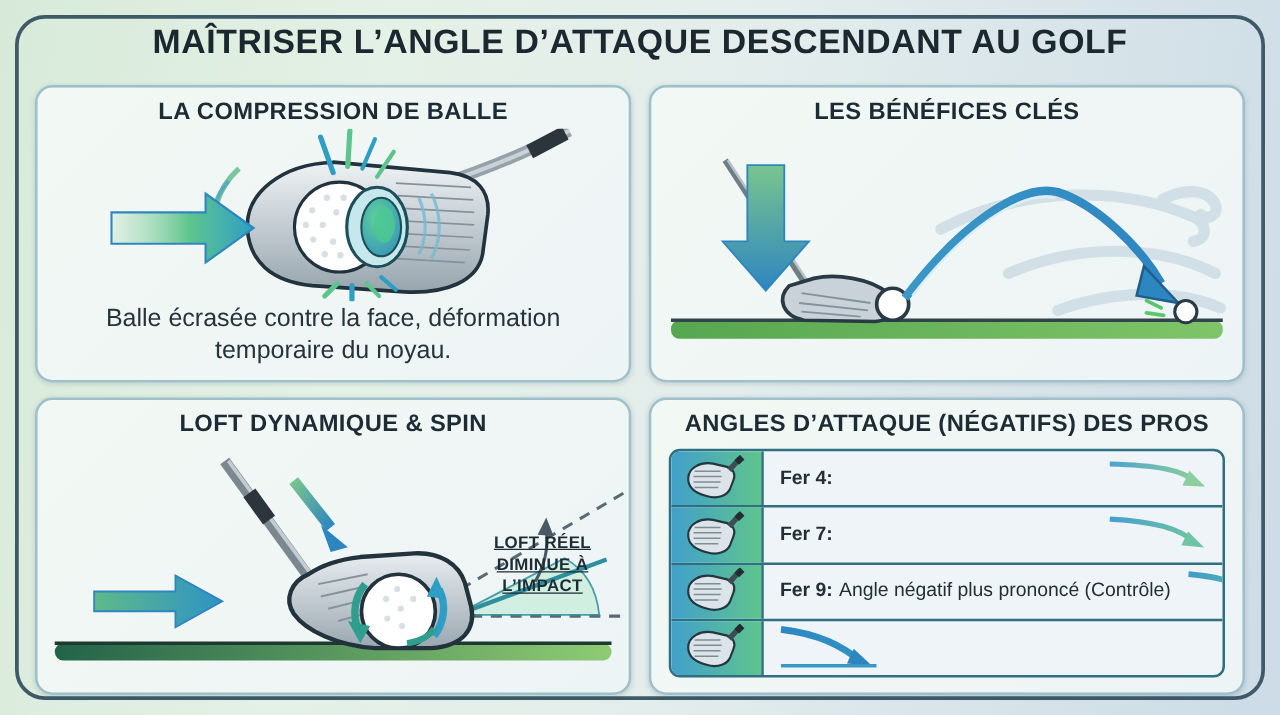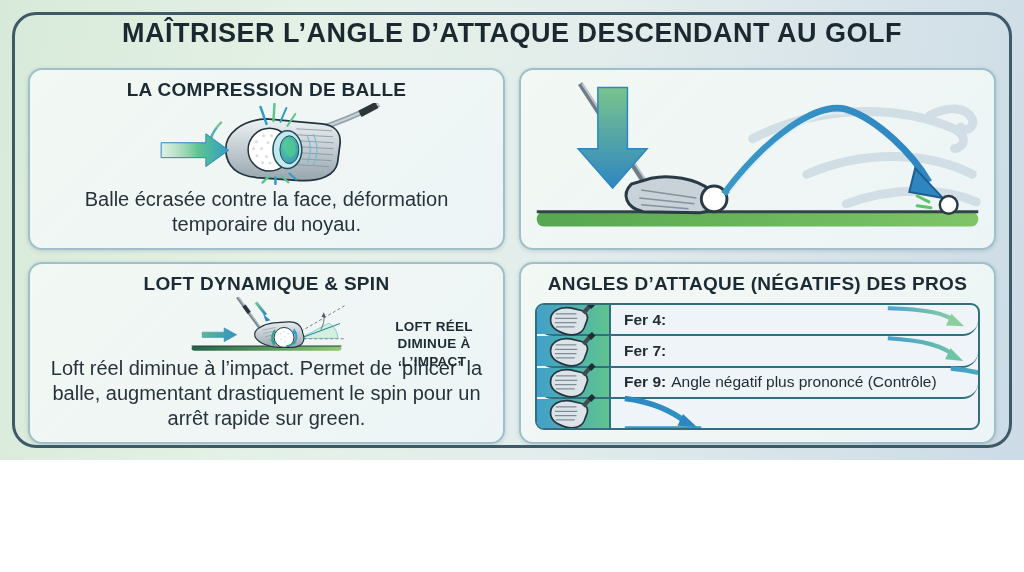--- a/index.html
+++ b/index.html
@@ -1,37 +1,37 @@
 <!DOCTYPE html>
 <html><head>
 <meta charset="utf-8">
 <style>
   html,body{margin:0;padding:0;}
   body{width:1024px;height:572px;overflow:hidden;font-family:"Liberation Sans",sans-serif;}
-  .stage{position:relative;width:1024px;height:460px;
+  .stage{position:relative;width:1024px;height:572px;
     background:linear-gradient(100deg,#d7ead9 0%,#e4f1e6 28%,#e3edec 55%,#ccdbe6 100%);}
   .frame{position:absolute;inset:12px;border:3px solid #3e5a68;border-radius:24px;pointer-events:none;}
   .title{position:absolute;top:18px;left:0;width:100%;text-align:center;
     font-size:27px;font-weight:bold;letter-spacing:.5px;color:#1b2830;margin:0;}
   .grid{position:absolute;top:68px;left:28px;right:28px;bottom:16px;
     display:grid;grid-template-columns:1fr 1fr;grid-template-rows:1fr 1fr;gap:12px 14px;}
   .panel{border:2px solid #9fbfca;border-radius:14px;display:flex;flex-direction:column;
     background:linear-gradient(135deg,#f2f8f3,#edf4f6);box-shadow:0 1px 4px rgba(40,70,90,.18);
     overflow:hidden;position:relative;}
   .phead{flex:none;text-align:center;padding:9px 3px 2px;font-size:19px;font-weight:bold;
     letter-spacing:.3px;color:#1d2b34;}
   .art{flex:1;min-height:0;position:relative;}
   .art svg{position:absolute;inset:0;width:100%;height:100%;}
   .caption{flex:none;text-align:center;font-size:20px;color:#27333b;padding:2px 14px 11px;line-height:1.25;}
   .annotation{position:absolute;right:8px;top:36%;width:122px;text-align:center;
-    font-size:13.5px;font-weight:bold;color:#1d2b34;line-height:1.3;letter-spacing:.3px;}
+    font-size:13.5px;font-weight:bold;color:#1d2b34;line-height:1.3;letter-spacing:.3px;text-decoration:underline;}
   
   .ptable{margin:6px 14px 12px;border:2px solid #2f6f80;border-radius:9px;overflow:hidden;
     background:#eef4f7;display:flex;flex-direction:column;flex:1;}
-  .prow{flex:1;display:flex;align-items:stretch;border-bottom:2px solid #2f6f80;min-height:0;border-radius:19px;}
+  .prow{flex:1;display:flex;align-items:stretch;border-bottom:2px solid #2f6f80;min-height:0;}
   .prow:last-child{border-bottom:none;}
   .picon{flex:none;width:72px;border-right:2px solid #2f6f80;
     background:linear-gradient(90deg,#41a0ca,#5ec48e);display:flex;align-items:center;justify-content:center;}
   .picon svg{width:54px;height:38px;}
   .ptext{flex:1;display:flex;align-items:center;padding-left:13px;font-size:15.5px;color:#222e36;white-space:nowrap;}
   .pclub{font-weight:bold;margin-right:5px;}
   .parrow{flex:none;width:104px;display:flex;align-items:center;justify-content:center;}
   .parrow svg{width:96px;height:40px;}
 </style>
 </head>
@@ -114,20 +114,21 @@
             <path d="M334,62 C344,82 344,106 334,124"></path>
           </g>
 
           <polygon points="28,80 118,80 118,62 164,95 118,128 118,110 28,110" fill="url(#g-arrow1)" stroke="#2e86c1" stroke-width="2"></polygon>
         </svg>
       </div>
       <div class="caption">Balle écrasée contre la face, déformation temporaire du noyau.</div>
     </div>
 
     <div class="panel">
+      <div class="phead">LES BÉNÉFICES CLÉS</div>
       <div class="art">
         <svg viewBox="0 0 480 165" preserveAspectRatio="xMidYMid meet">
           <defs>
             <linearGradient id="g-down2" x1="0" y1="0" x2="0" y2="1">
               <stop offset="0" stop-color="#79c48d"></stop>
                 <stop offset="1" stop-color="#2e86c1"></stop>
             </linearGradient>
             <linearGradient id="g-ground2" x1="0" y1="0" x2="1" y2="0">
               <stop offset="0" stop-color="#56a750"></stop>
                 <stop offset="1" stop-color="#7fc468"></stop>
@@ -233,21 +234,20 @@
               <circle cx="292" cy="104" r="2.5"></circle>
           </g>
           <path d="M266,100 A36,36 0 0,0 260,136" stroke="#2f9e8f" stroke-width="6" fill="none"></path>
           <polygon points="252,130 262,148 270,134" fill="#2f9e8f"></polygon>
           <path d="M322,142 A36,36 0 0,0 326,104" stroke="#2e9ec4" stroke-width="6" fill="none"></path>
           <polygon points="332,112 324,94 316,110" fill="#2e9ec4"></polygon>
           <path d="M300,148 A30,18 0 0,0 322,136" stroke="#2f9e8f" stroke-width="5" fill="none"></path>
         </svg>
         <div class="annotation">LOFT RÉEL DIMINUE À L’IMPACT</div>
       </div>
-      <div class="caption">Loft réel diminue à l’impact. Permet de ‘pincer’ la balle, augmentant drastiquement le spin pour un arrêt rapide sur green.</div>
     </div>
 
     <div class="panel">
       <div class="phead">ANGLES D’ATTAQUE (NÉGATIFS) DES PROS</div>
       <div class="ptable">
 
         <div class="prow">
           <div class="picon">
             <svg viewBox="0 0 60 44">
                 <path d="M4,22 C4,12 15,6 27,8 L40,11 C46,13 48,18 46,23 L43,31 C40,38 31,41 21,38 C11,35 4,31 4,22 Z" fill="#dde4e9" stroke="#243640" stroke-width="2"></path>

